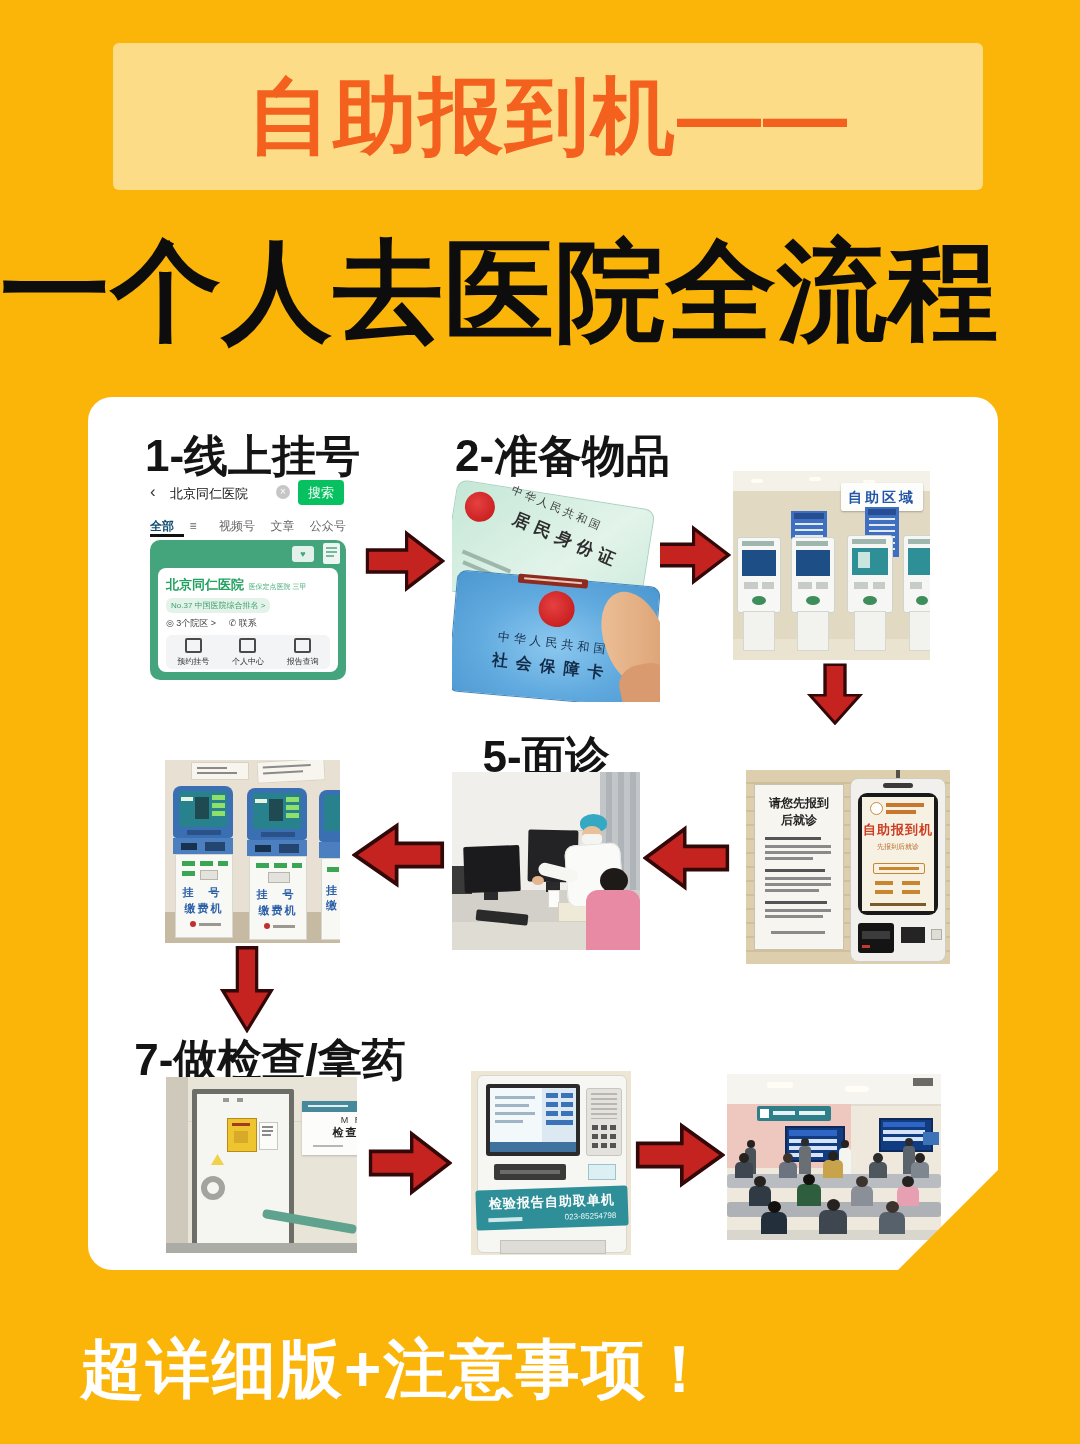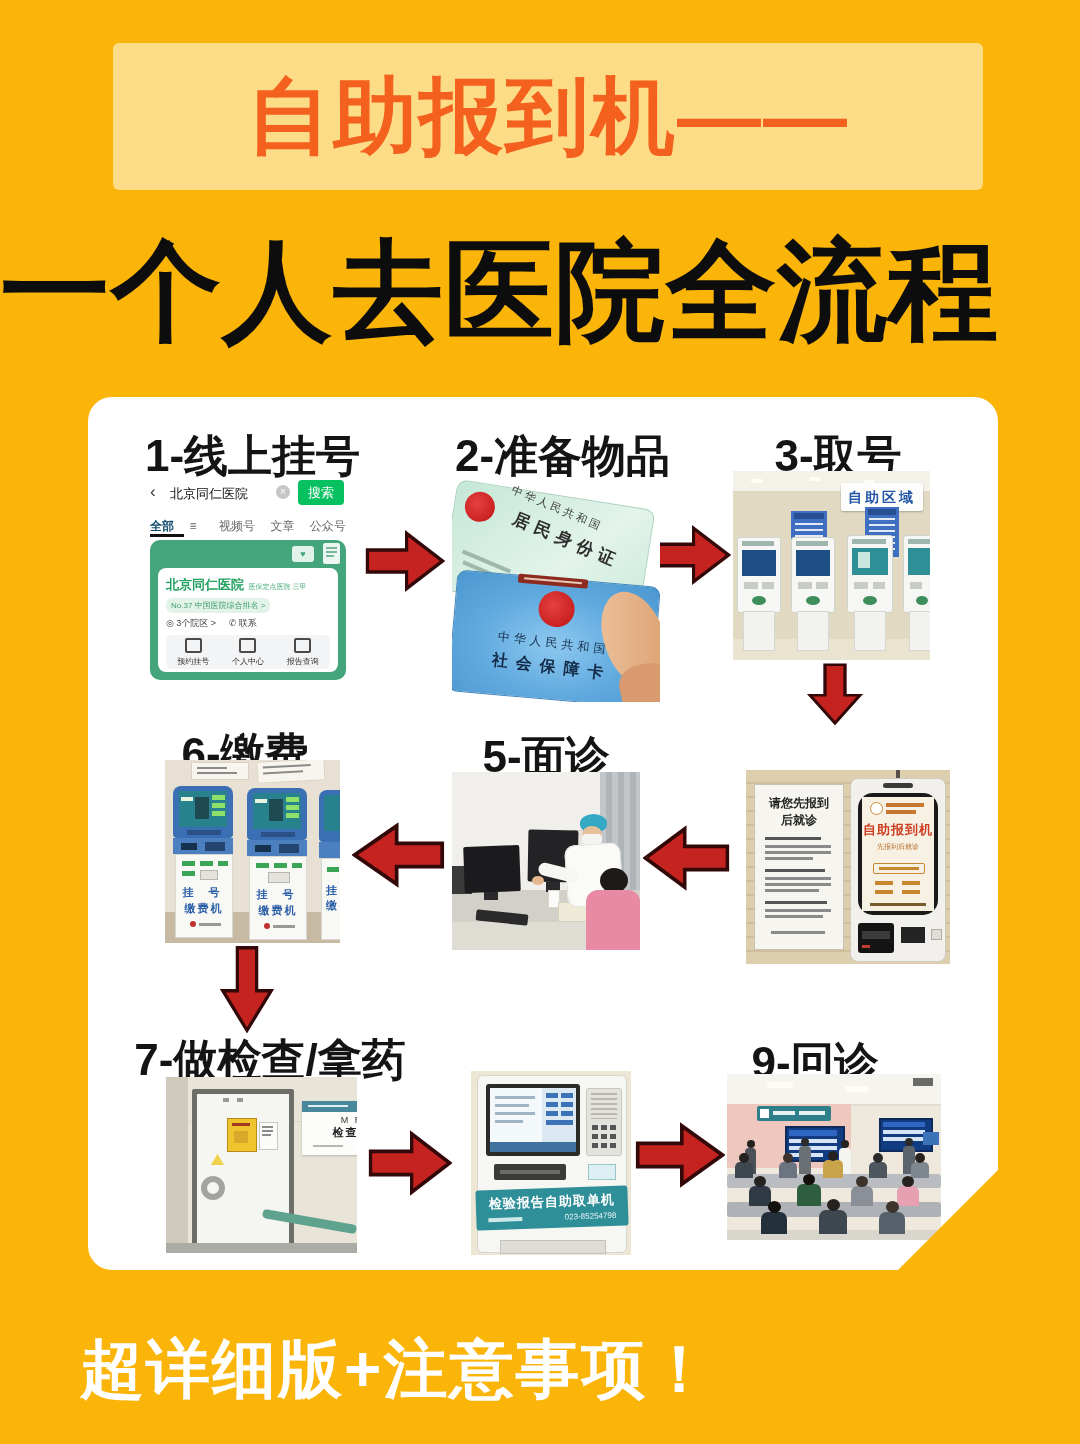--- a/index.html
+++ b/index.html
@@ -43,25 +43,22 @@
   <div class="abs" id="banner">
     <span id="banner-text">自助报到机——</span>
   </div>
 
   <div class="abs" id="main-title">一个人去医院全流程</div>
 
   <div class="abs" id="flow-card">
 
     <div class="abs step-label" style="left:57px;top:30px;width:190px;">1-线上挂号</div>
     <div class="abs step-label" style="left:367px;top:30px;width:190px;">2-准备物品</div>
-    <div class="abs step-label" style="left:655px;top:30px;width:190px;">3-取号</div>
     <div class="abs step-label" style="left:363px;top:331px;width:190px;">5-面诊</div>
-    <div class="abs step-label" style="left:62px;top:328px;width:190px;">6-缴费</div>
     <div class="abs step-label" style="left:32px;top:634px;width:300px;">7-做检查/拿药</div>
-    <div class="abs step-label" style="left:632px;top:637px;width:190px;">9-回诊</div>
 
     <div class="abs" style="left:277px;top:131px;width:80px;height:66px;">
       <svg class="arrow-svg" viewBox="0 0 100 72" preserveAspectRatio="none">
           <polygon points="3,24 52,24 52,6 97,36 52,66 52,48 3,48"></polygon>
         </svg>
       </div>
     <div class="abs" style="left:565px;top:126px;width:78px;height:64px;">
       <svg class="arrow-svg" viewBox="0 0 100 72" preserveAspectRatio="none">
           <polygon points="3,24 52,24 52,6 97,36 52,66 52,48 3,48"></polygon>
         </svg>
@@ -243,21 +240,21 @@
         <div class="bar" style="left:10px;top:104px;width:54px;height:3px;"></div>
         <div class="bar" style="left:10px;top:116px;width:62px;height:3px;background:#555;"></div>
         <div class="bar" style="left:10px;top:124px;width:66px;height:3px;"></div>
         <div class="bar" style="left:10px;top:130px;width:58px;height:3px;"></div>
         <div class="bar" style="left:16px;top:146px;width:54px;height:3px;"></div>
       </div>
 
       <div class="abs" style="left:150px;top:0;width:4px;height:10px;background:#55504a;"></div>
       <div class="abs" style="left:104px;top:8px;width:94px;height:182px;background:#F1F0EC;border-radius:8px;border:1px solid #CFCCC4;">
         <div class="bar" style="left:32px;top:4px;width:30px;height:5px;background:#3A3A38;border-radius:3px;"></div>
-        <div class="abs" style="left:7px;top:14px;width:80px;height:122px;background:#191919;border-radius:15px;">
+        <div class="abs" style="left:7px;top:14px;width:80px;height:122px;background:#191919;border-radius:9px;">
           <div class="abs" style="left:4px;top:4px;right:4px;bottom:4px;background:#F6F1E2;">
             <div class="abs" style="left:8px;top:5px;width:11px;height:11px;border-radius:50%;border:1px solid #C88C3C;background:#FFF;"></div>
             <div class="bar" style="left:24px;top:6px;width:38px;height:4px;background:#C8772E;"></div>
             <div class="bar" style="left:24px;top:13px;width:30px;height:4px;background:#C8772E;"></div>
             <div style="margin-top:24px;text-align:center;font-size:13px;font-weight:bold;letter-spacing:1px;color:#CC3D22;">自助报到机</div>
             <div style="margin-top:3px;text-align:center;font-size:7px;color:#B86A28;">先报到后就诊</div>
             <div class="abs" style="left:11px;top:66px;width:50px;height:9px;border:1px solid #C8862E;border-radius:2px;">
               <div class="bar" style="left:5px;top:3px;width:40px;height:3px;background:#C8862E;"></div>
             </div>
             <div class="bar" style="left:13px;top:84px;width:18px;height:4px;background:#C8862E;"></div>

